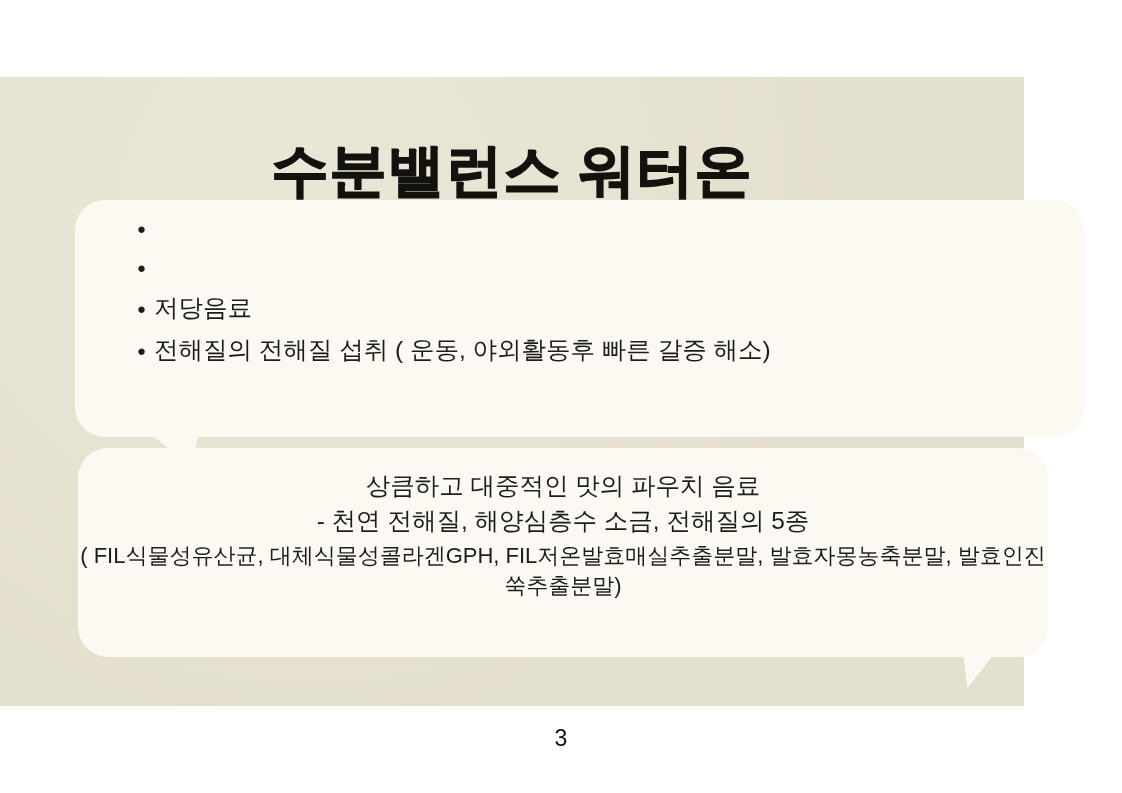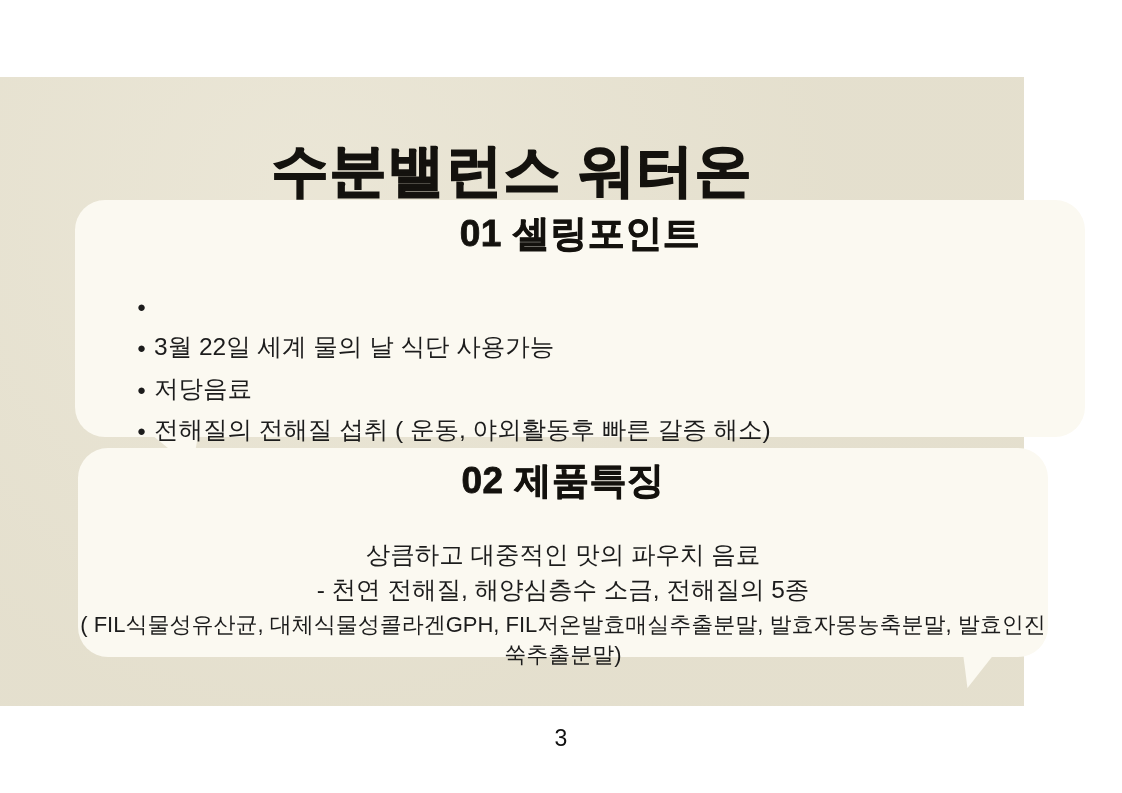--- a/index.html
+++ b/index.html
@@ -75,42 +75,39 @@
 <body>
 
 <div class="slide">
 
   <h1 class="slide-title">수분밸런스 워터온</h1>
 
   <div class="tail tail1"></div>
   <div class="tail tail2"></div>
 
   <section class="bubble bubble1">
-    <h2 class="section-heading">01 셀링포인트</h2>
     <ul class="bullet-list">
       <li>
         <span class="dot">●</span>
       </li>
       <li>
         <span class="dot">●</span>
-        <span>3월 22일 세계 물의 날 식단 사용가능</span>
       </li>
       <li>
         <span class="dot">●</span>
         <span>저당음료</span>
       </li>
       <li>
         <span class="dot">●</span>
         <span>전해질의 전해질 섭취 ( 운동, 야외활동후 빠른 갈증 해소)</span>
       </li>
     </ul>
   </section>
 
   <section class="bubble bubble2">
-    <h2 class="section-heading">02 제품특징</h2>
     <div class="feature-lines">
       <div class="feature-line">상큼하고 대중적인 맛의 파우치 음료</div>
       <div class="feature-line">- 천연 전해질, 해양심층수 소금, 전해질의 5종</div>
       <div class="feature-footnote">( FIL식물성유산균, 대체식물성콜라겐GPH, FIL저온발효매실추출분말, 발효자몽농축분말, 발효인진쑥추출분말)</div>
     </div>
   </section>
 
 </div>
 
 <div class="page-number">3</div>

